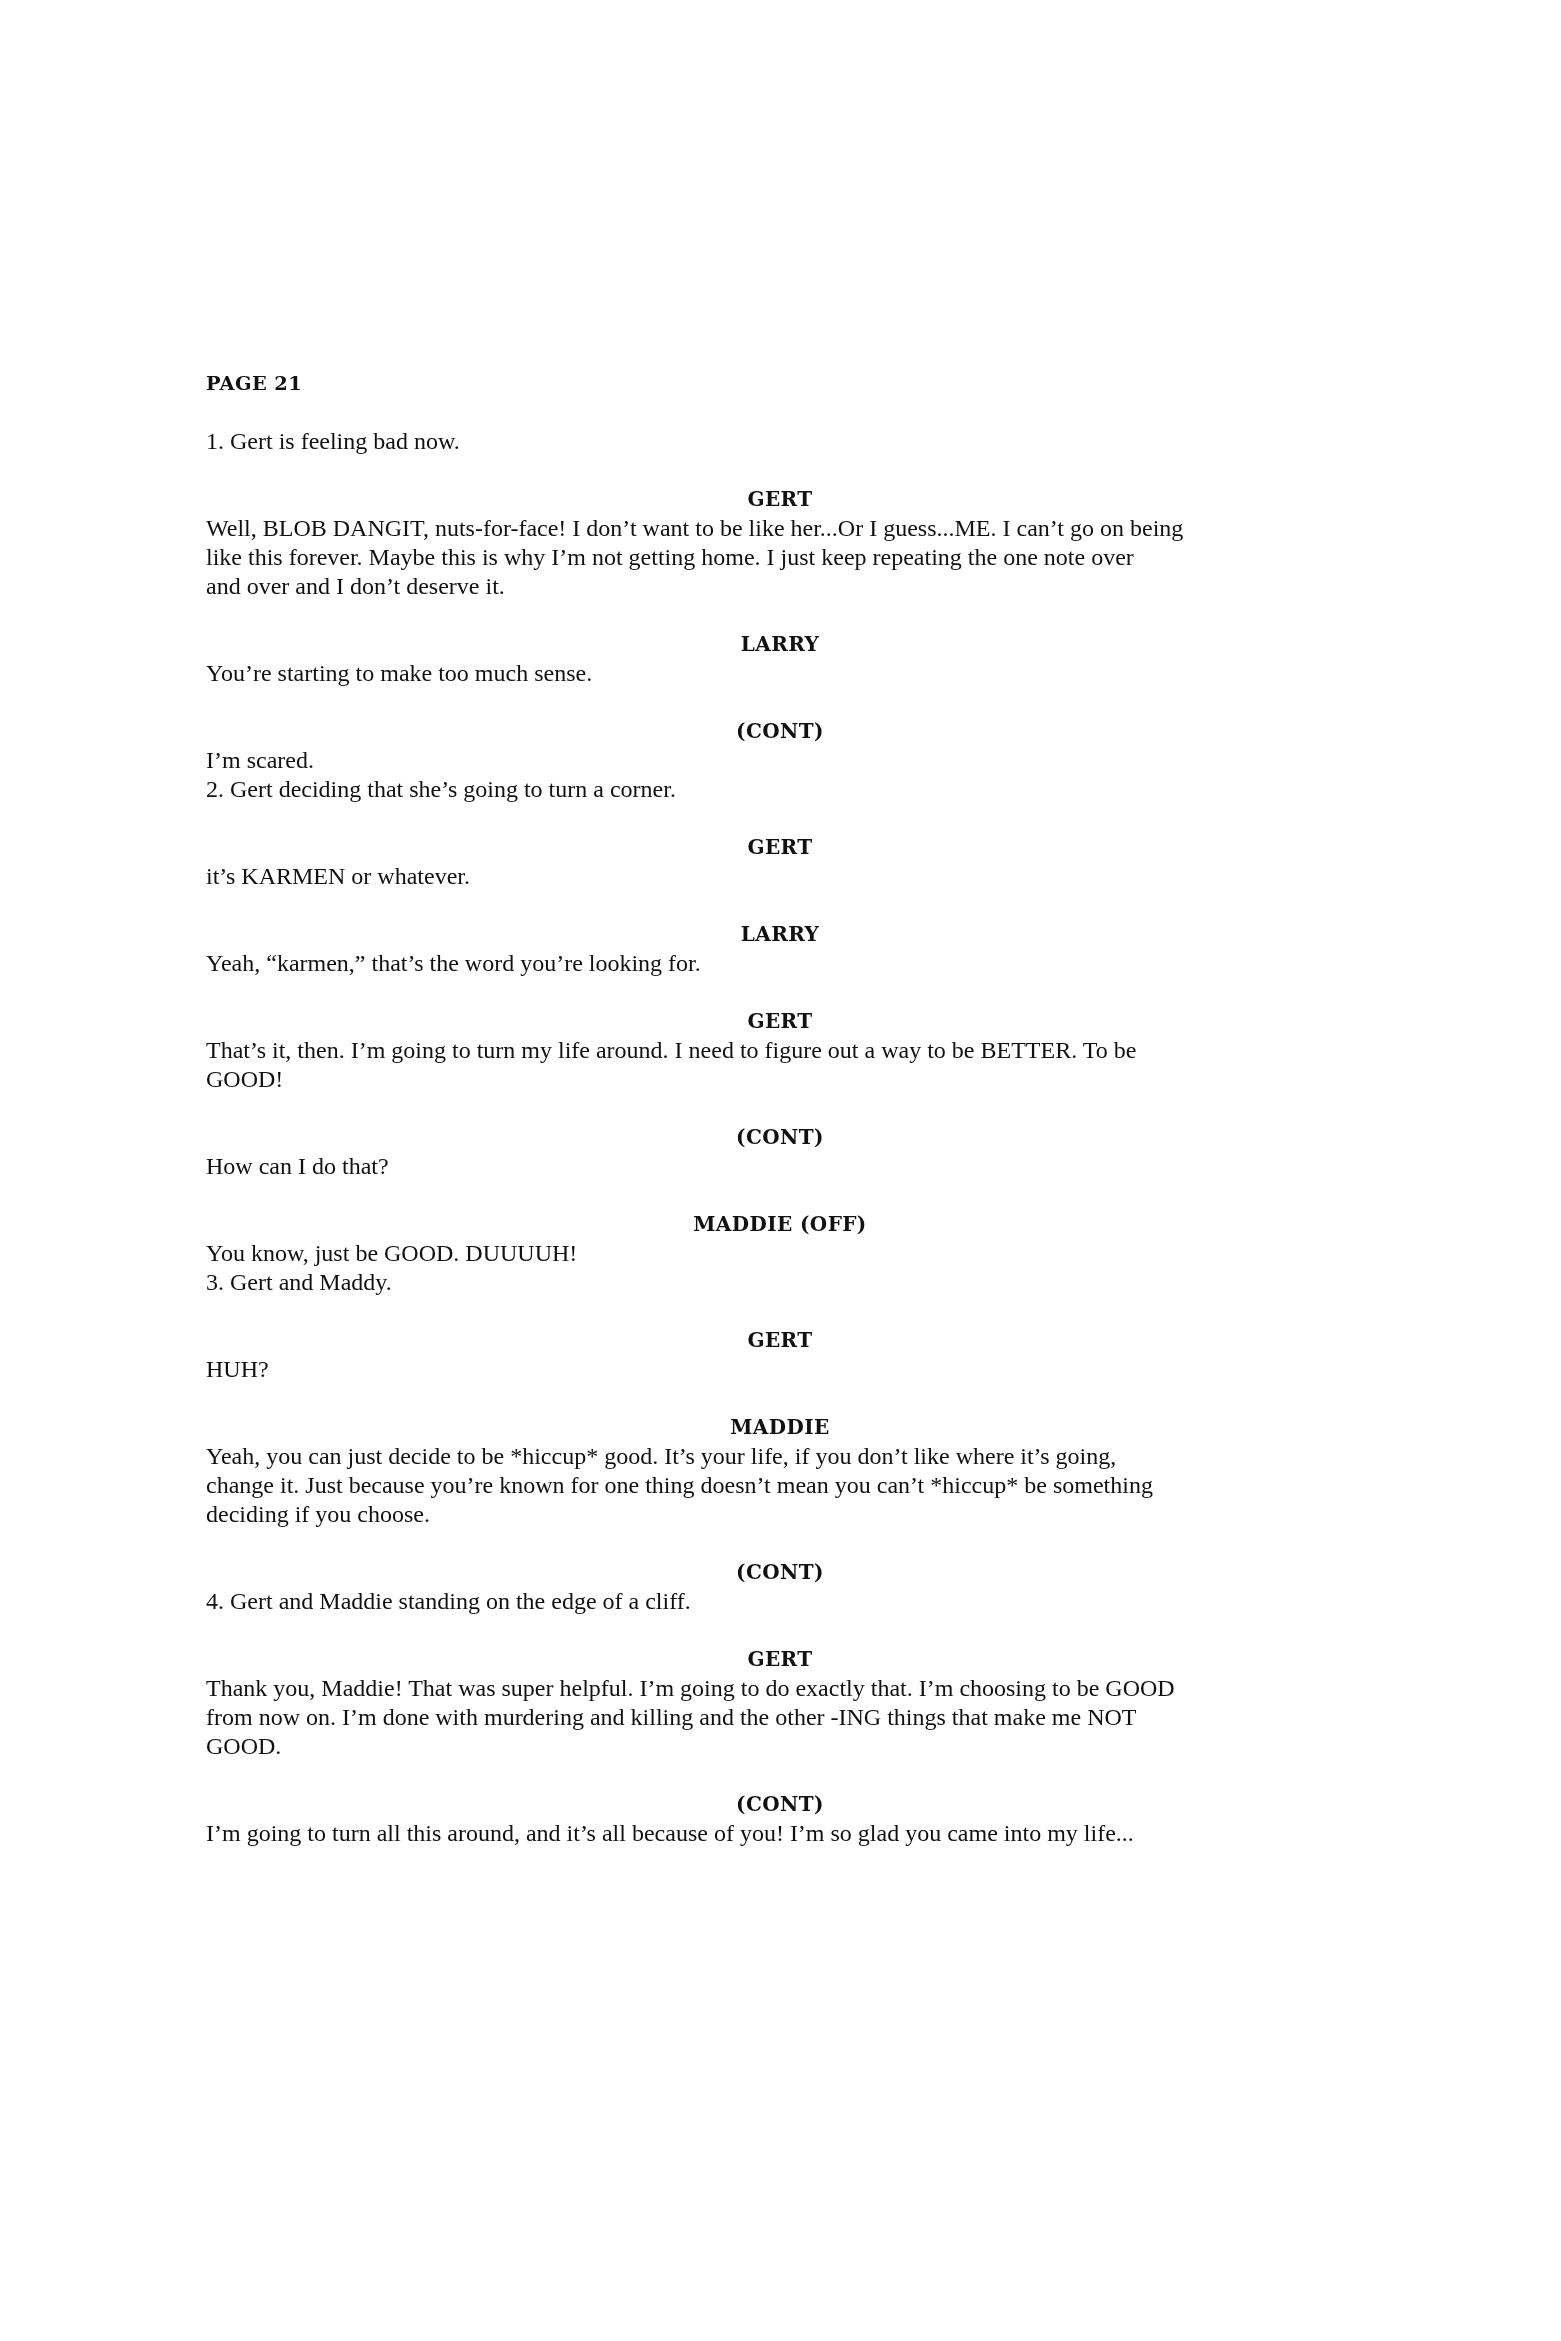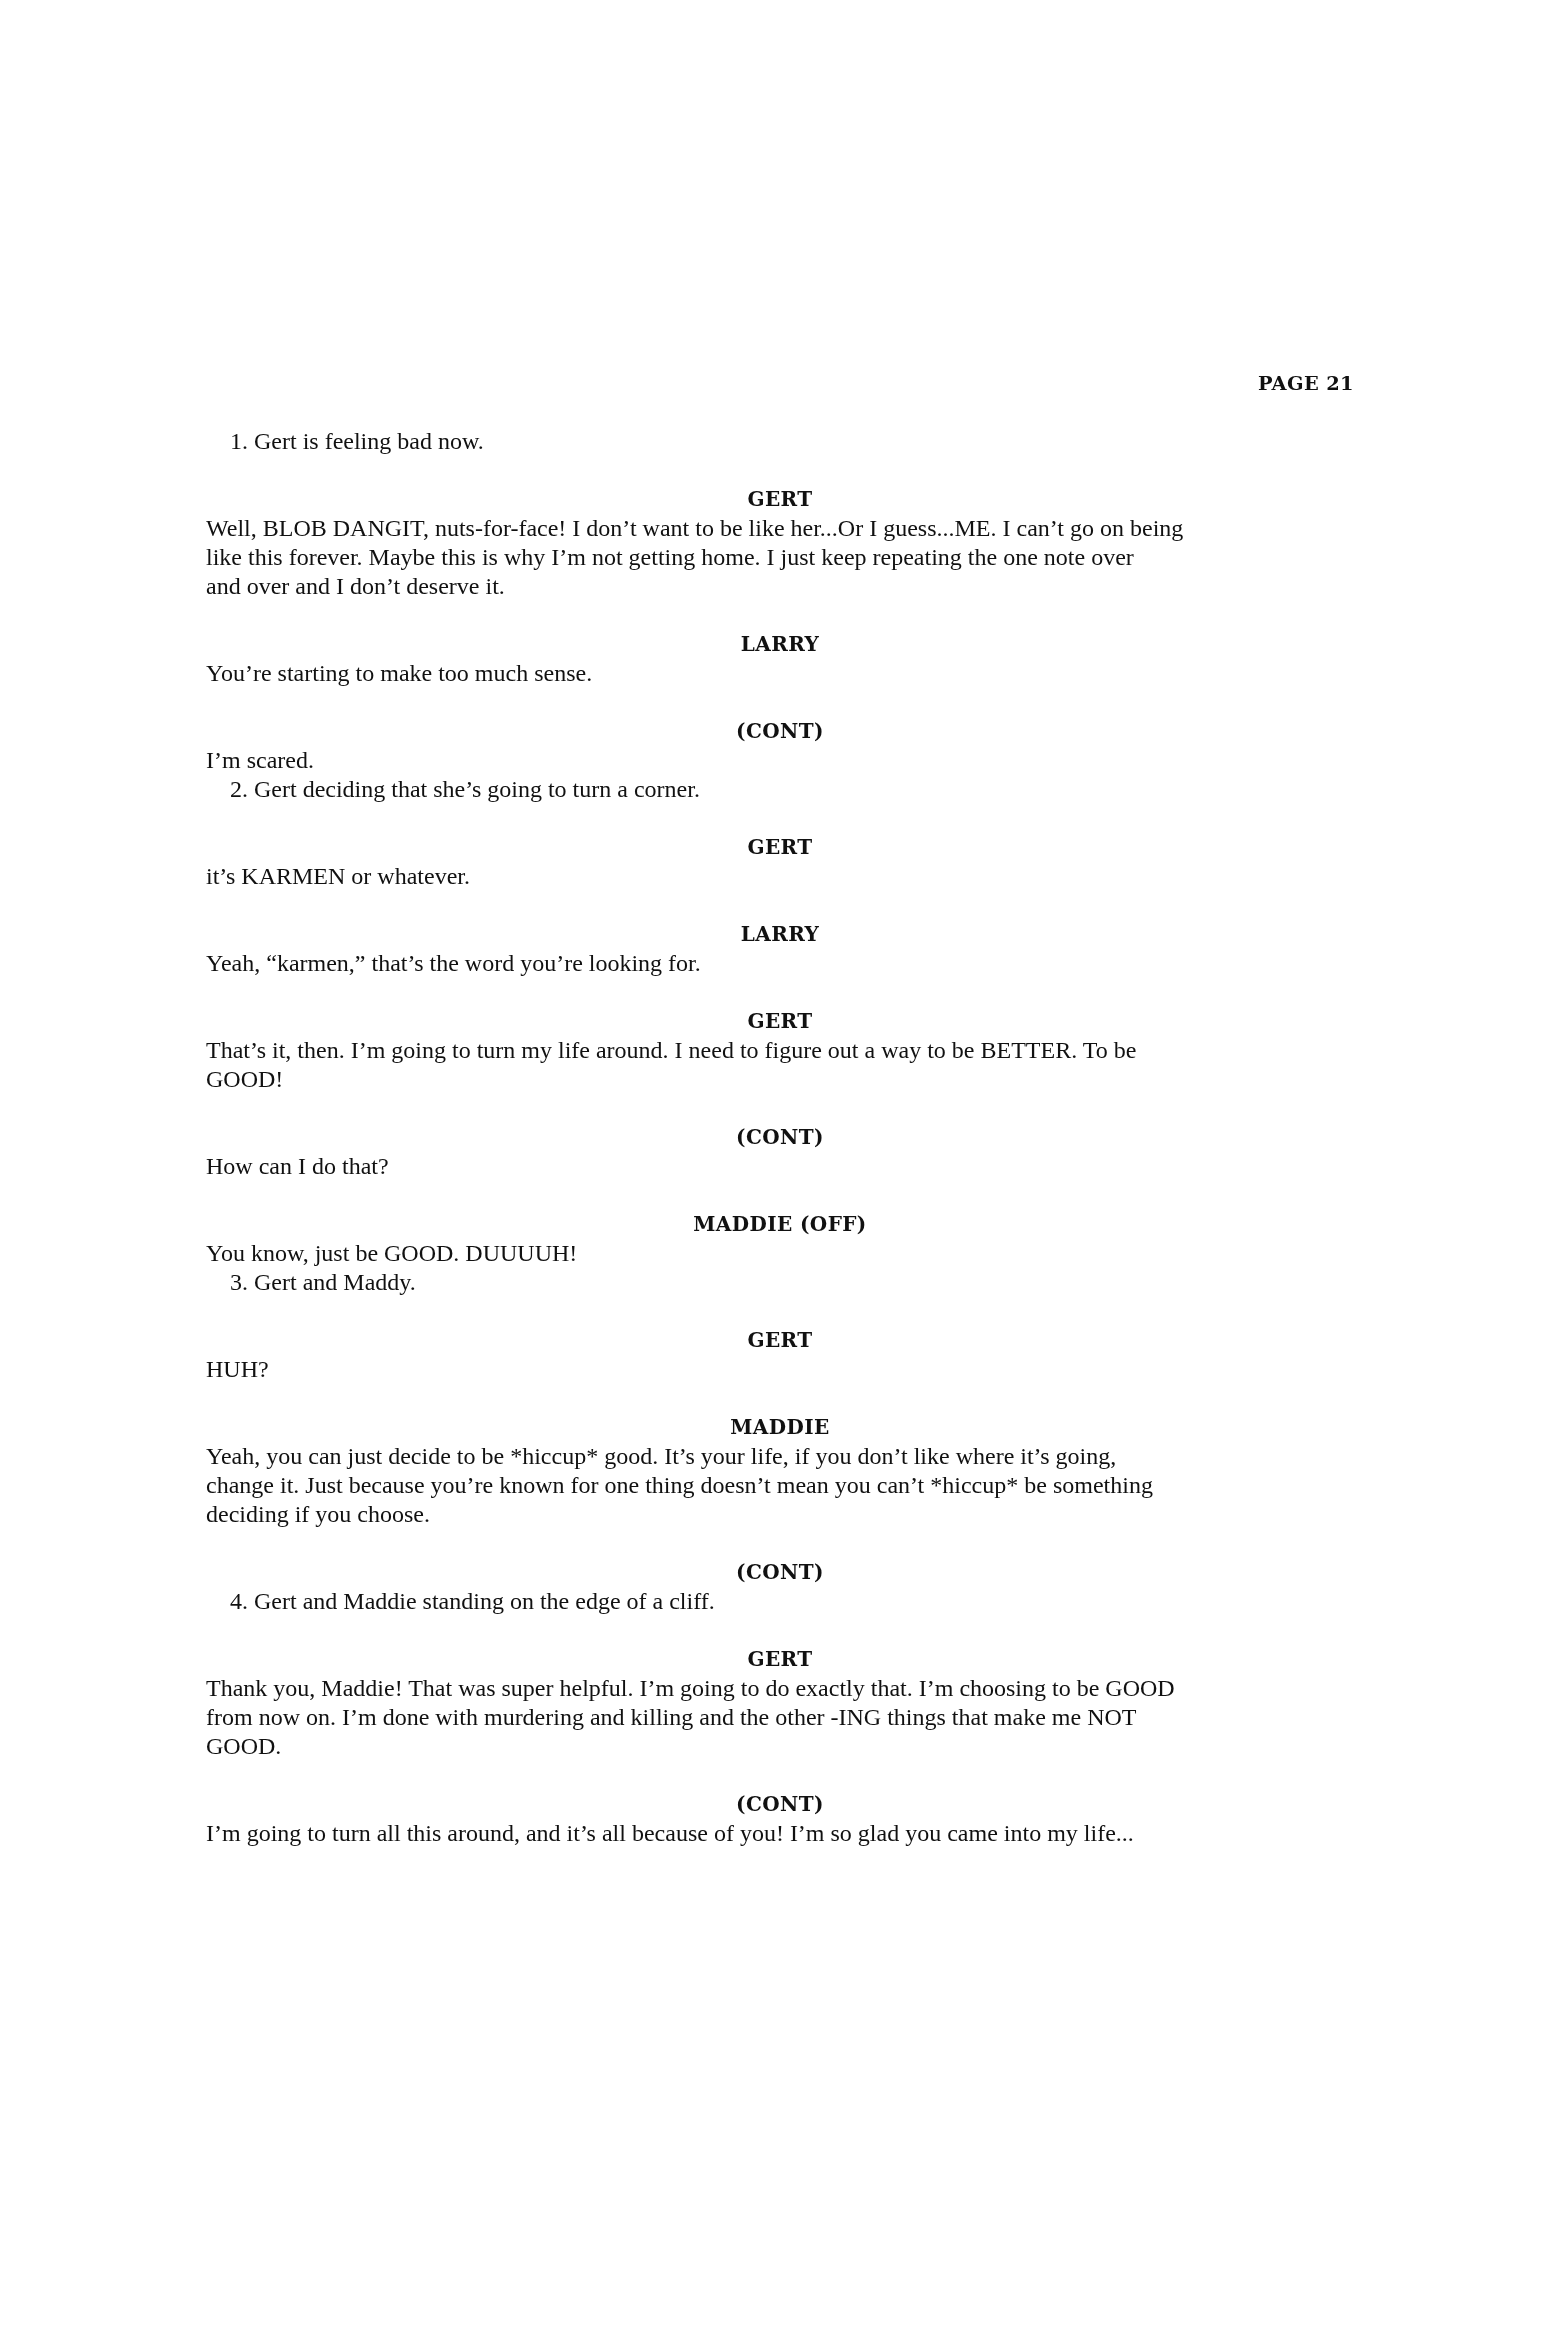--- a/index.html
+++ b/index.html
@@ -14,23 +14,22 @@
     font-size: 24px;
     line-height: 29px;
   }
   .row { height: 29px; white-space: nowrap; }
   .page-heading {
     font-family: "DejaVu Serif", serif;
     font-weight: bold;
     font-size: 19.4px;
     letter-spacing: 0.4px;
     margin-bottom: 29px;
-    text-align: right;
   }
-  .scene-desc { margin-bottom: 29px; margin-left: 24px; }
+  .scene-desc { margin-bottom: 29px; }
   .block { margin-bottom: 29px; text-align: center; }
   .block:last-child { margin-bottom: 0; }
   .speaker {
     font-family: "DejaVu Serif", serif;
     font-weight: bold;
     font-size: 20px;
     letter-spacing: 0.4px;
   }
   .line { text-align: left; }
   .scene { }

